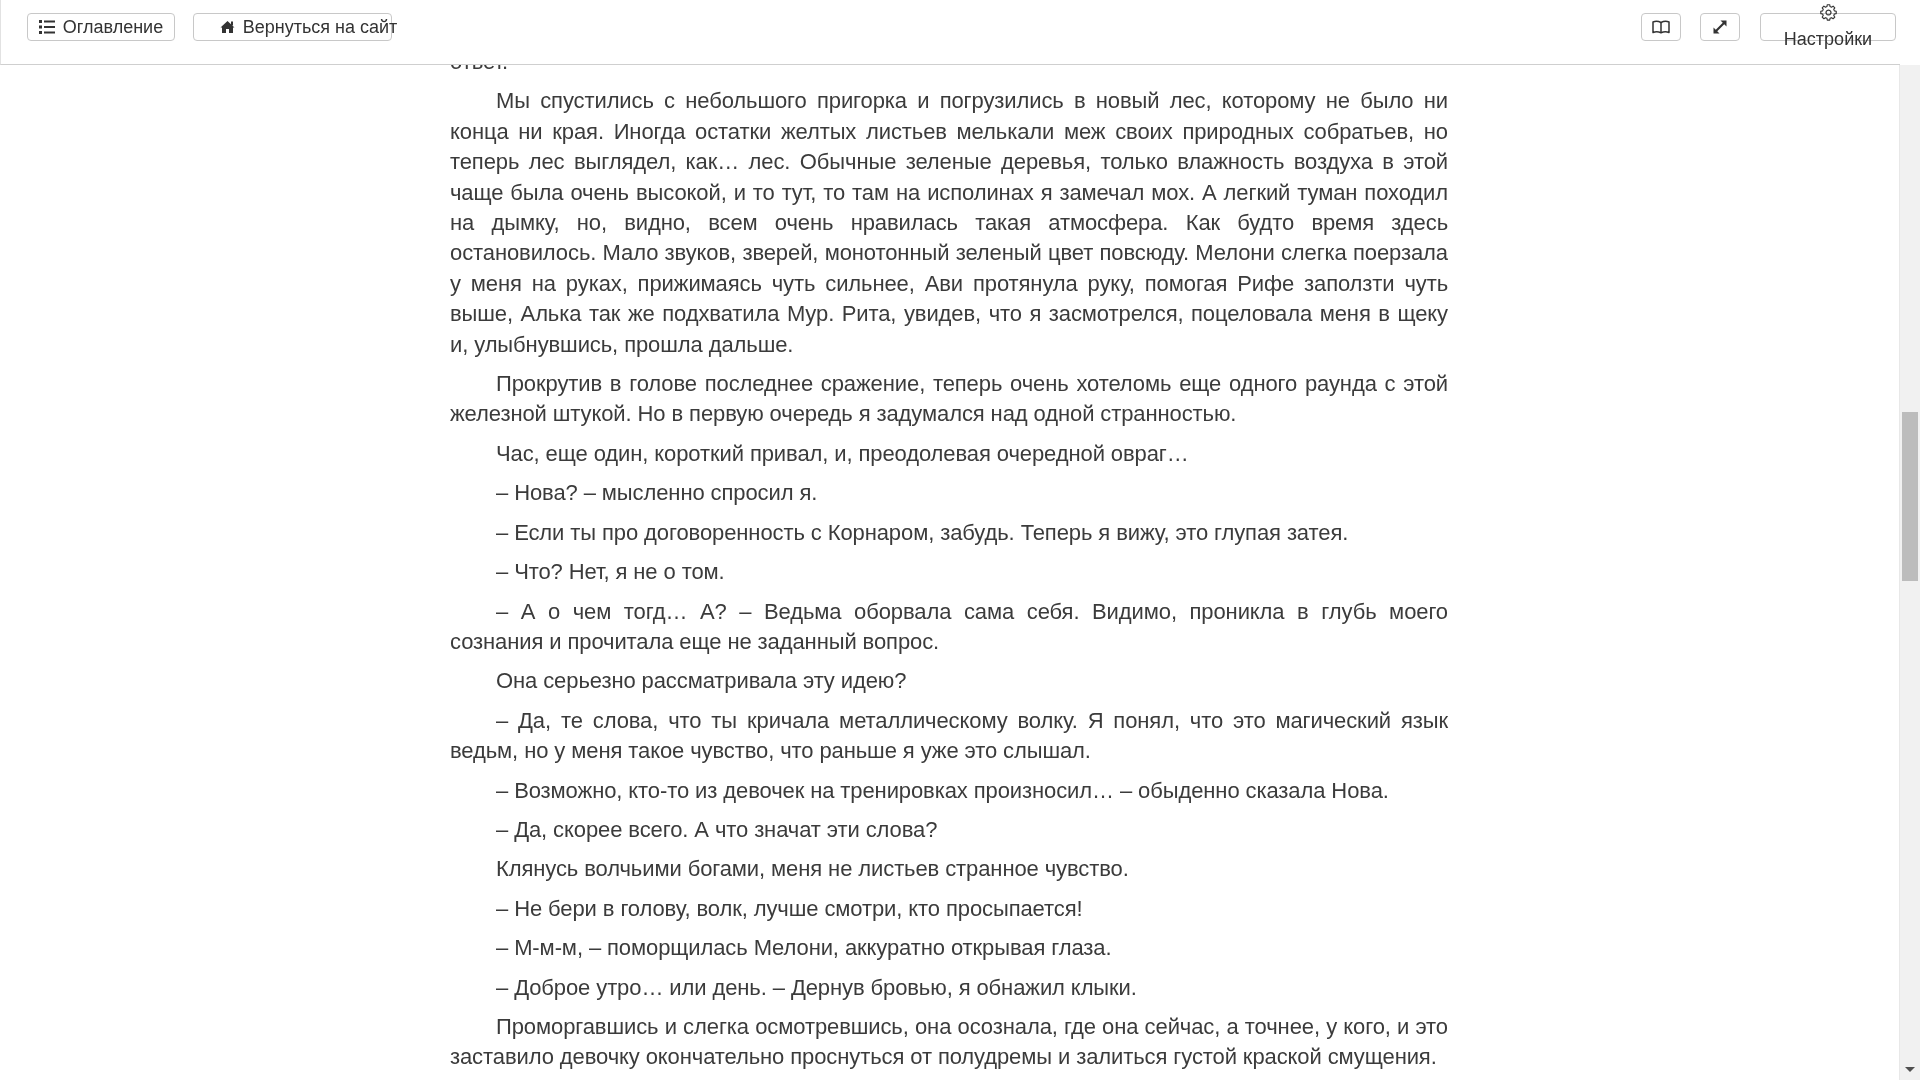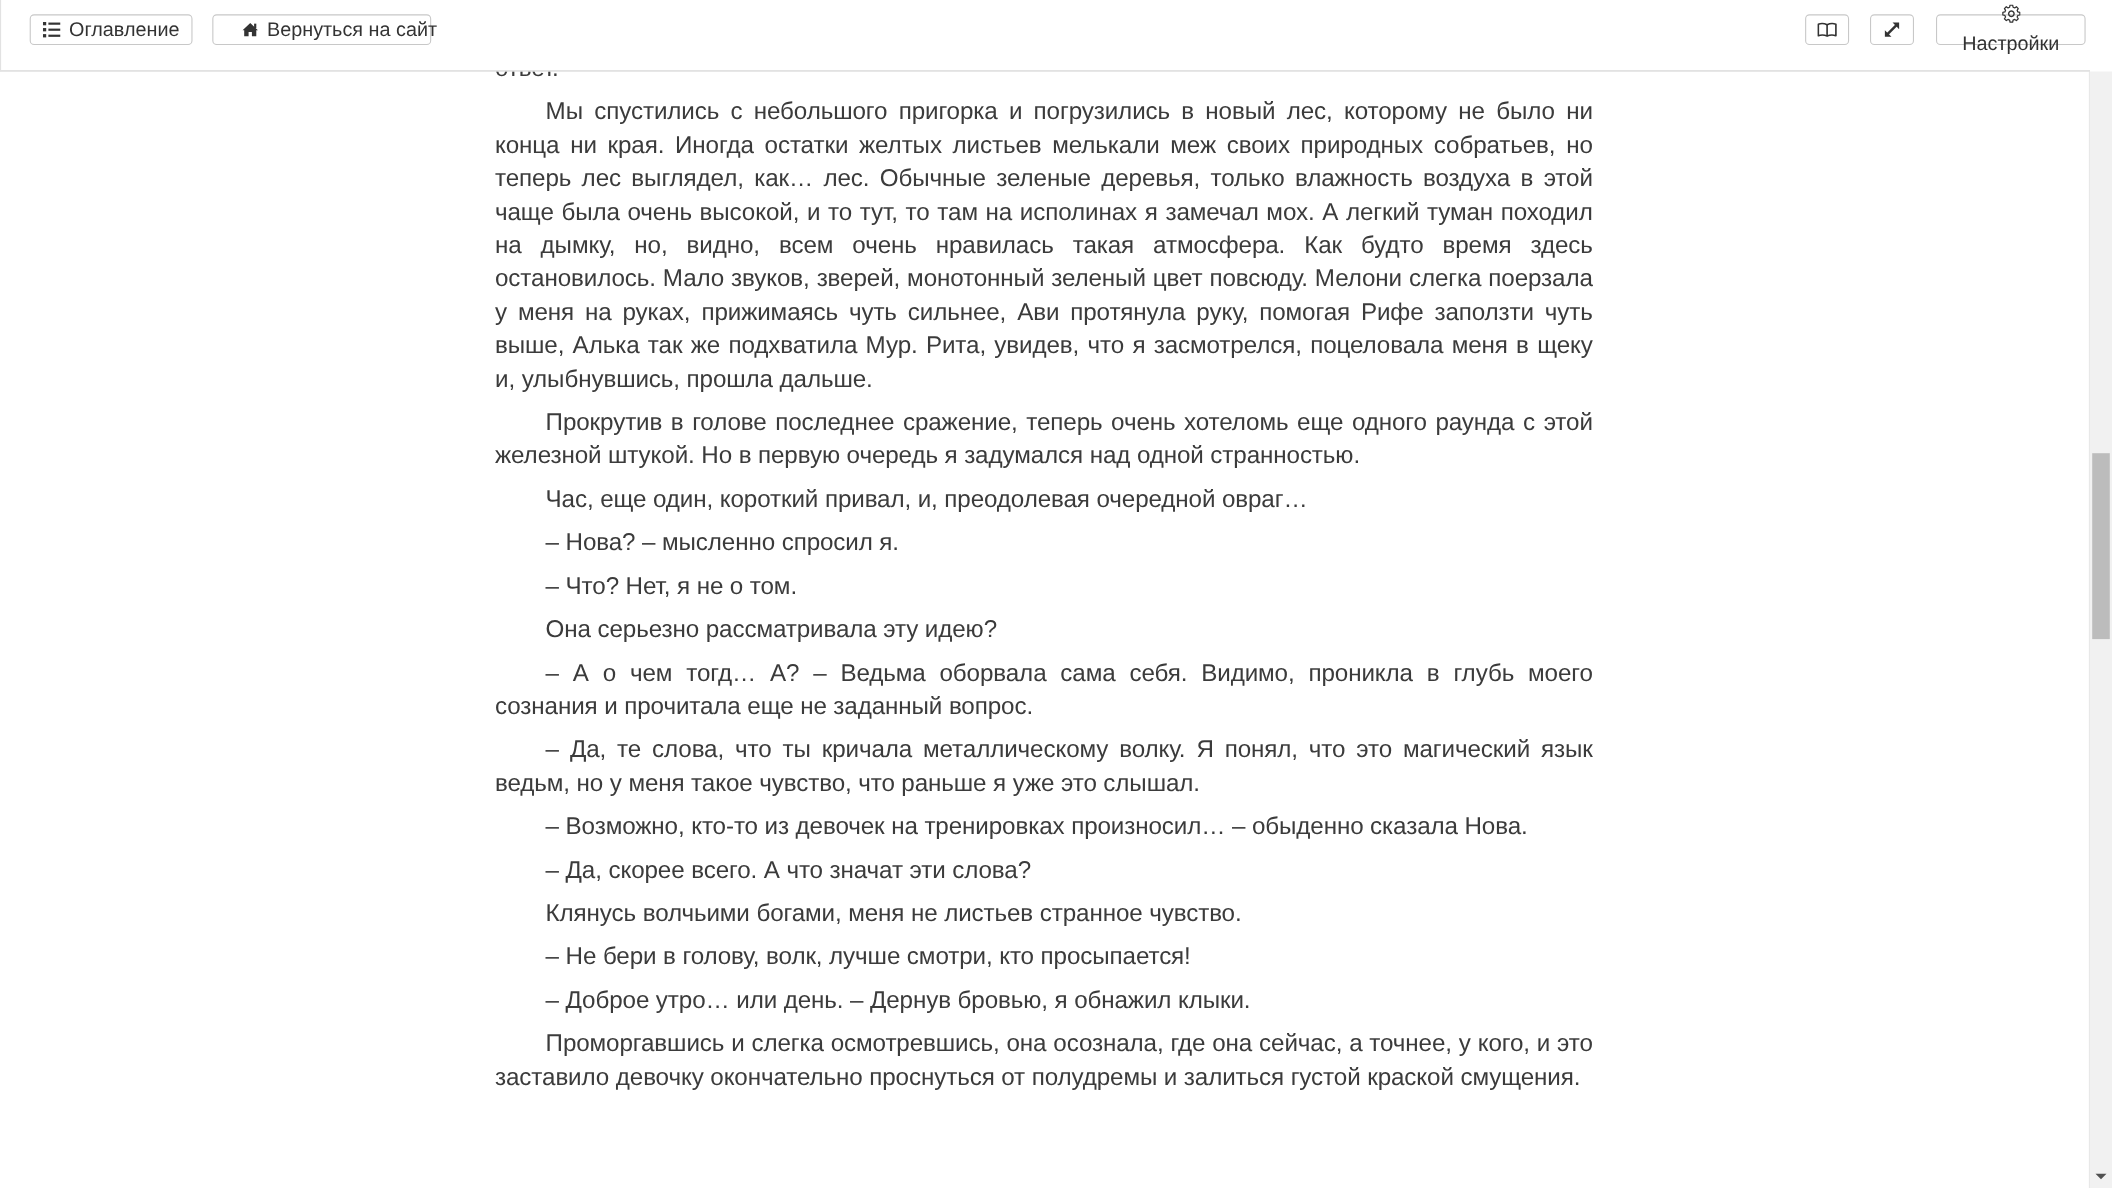--- a/index.html
+++ b/index.html
@@ -111,28 +111,30 @@
 </head>
 <body>
 
 <div class="reader">
   <div class="content">
     <p class="first">ответ.</p>
     <p>Мы спустились с небольшого пригорка и погрузились в новый лес, которому не было ни конца ни края. Иногда остатки желтых листьев мелькали меж своих природных собратьев, но теперь лес выглядел, как… лес. Обычные зеленые деревья, только влажность воздуха в этой чаще была очень высокой, и то тут, то там на исполинах я замечал мох. А легкий туман походил на дымку, но, видно, всем очень нравилась такая атмосфера. Как будто время здесь остановилось. Мало звуков, зверей, монотонный зеленый цвет повсюду. Мелони слегка поерзала у меня на руках, прижимаясь чуть сильнее, Ави протянула руку, помогая Рифе заползти чуть выше, Алька так же подхватила Мур. Рита, увидев, что я засмотрелся, поцеловала меня в щеку и, улыбнувшись, прошла дальше.</p>
     <p>Прокрутив в голове последнее сражение, теперь очень хотеломь еще одного раунда с этой железной штукой. Но в первую очередь я задумался над одной странностью.</p>
     <p>Час, еще один, короткий привал, и, преодолевая очередной овраг…</p>
     <p>– Нова? – мысленно спросил я.</p>
+    <p>– Если ты про договоренность с Корнаром, забудь. Теперь я вижу, это глупая затея.</p>
     <p>– Что? Нет, я не о том.</p>
+    <p>– А о чем тогд… А? – Ведьма оборвала сама себя. Видимо, проникла в глубь моего сознания и прочитала еще не заданный вопрос.</p>
     <p>Она серьезно рассматривала эту идею?</p>
-    <p>– А о чем тогд… А? – Ведьма оборвала сама себя. Видимо, проникла в глубь моего сознания и прочитала еще не заданный вопрос.</p>
     <p>– Да, те слова, что ты кричала металлическому волку. Я понял, что это магический язык ведьм, но у меня такое чувство, что раньше я уже это слышал.</p>
     <p>– Возможно, кто-то из девочек на тренировках произносил… – обыденно сказала Нова.</p>
     <p>– Да, скорее всего. А что значат эти слова?</p>
     <p>Клянусь волчьими богами, меня не листьев странное чувство.</p>
     <p>– Не бери в голову, волк, лучше смотри, кто просыпается!</p>
+    <p>– М-м-м, – поморщилась Мелони, аккуратно открывая глаза.</p>
     <p>– Доброе утро… или день. – Дернув бровью, я обнажил клыки.</p>
     <p>Проморгавшись и слегка осмотревшись, она осознала, где она сейчас, а точнее, у кого, и это заставило девочку окончательно проснуться от полудремы и залиться густой краской смущения.</p>
   </div>
 </div>
 
 <div class="header">
   <div class="btn btn-toc">
     <span>
       <svg width="16" height="16" viewBox="0 0 16 16">
         <rect x="0" y="1" width="3" height="3" fill="#333"></rect>

